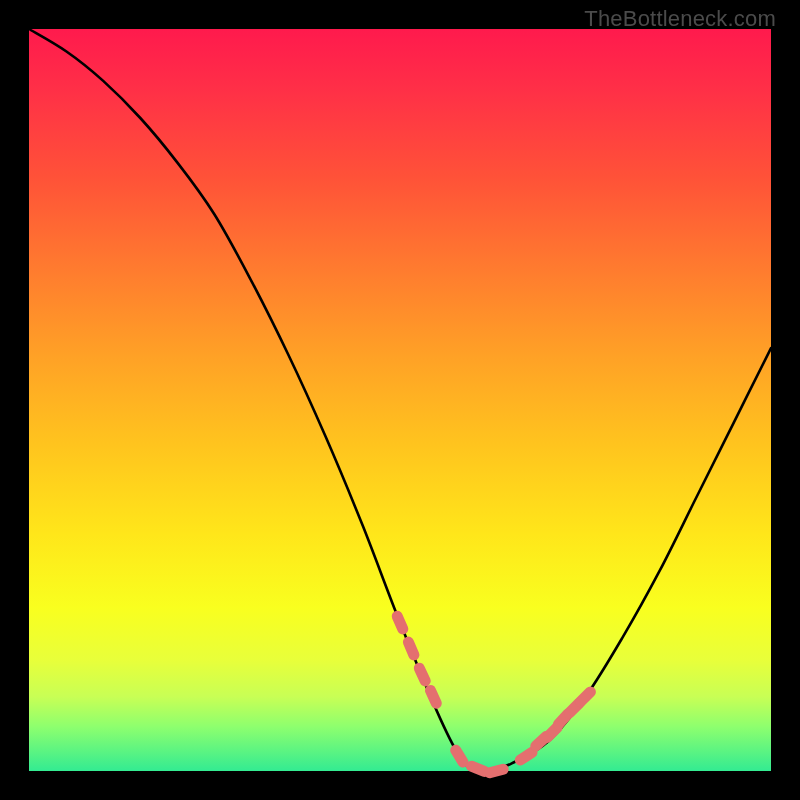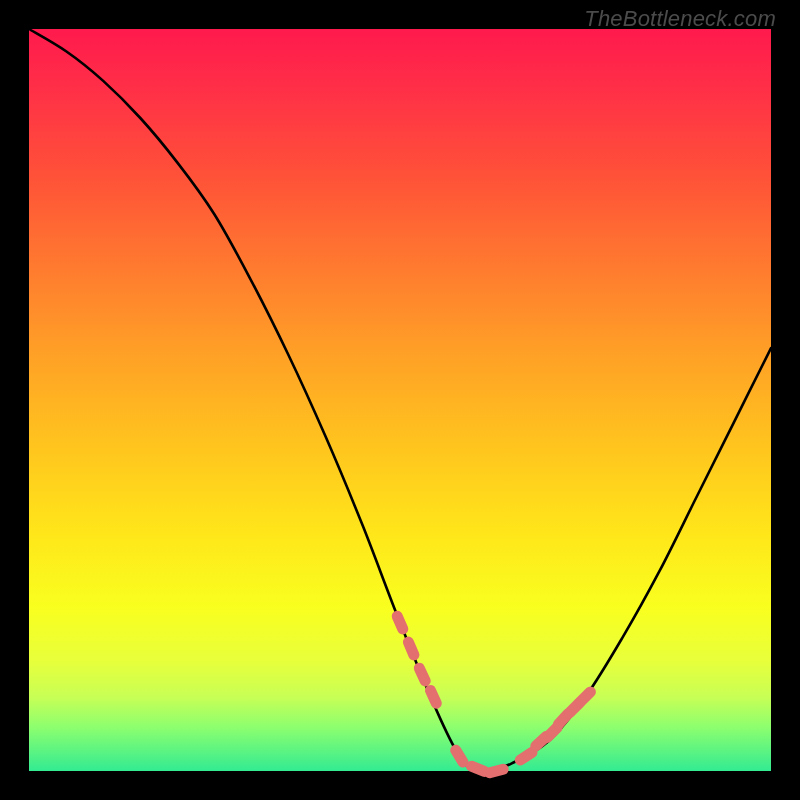--- a/index.html
+++ b/index.html
@@ -42,21 +42,20 @@
   }
   .watermark {
     position: absolute;
     top: 6px;
     right: 24px;
     color: #4b4b4b;
     font-size: 22px;
     font-weight: 500;
     letter-spacing: 0.2px;
     user-select: none;
-    font-style: italic;
   }
   svg.curve {
     position: absolute;
     left: 0;
     top: 0;
     width: 742px;
     height: 742px;
     overflow: visible;
   }
 </style>

